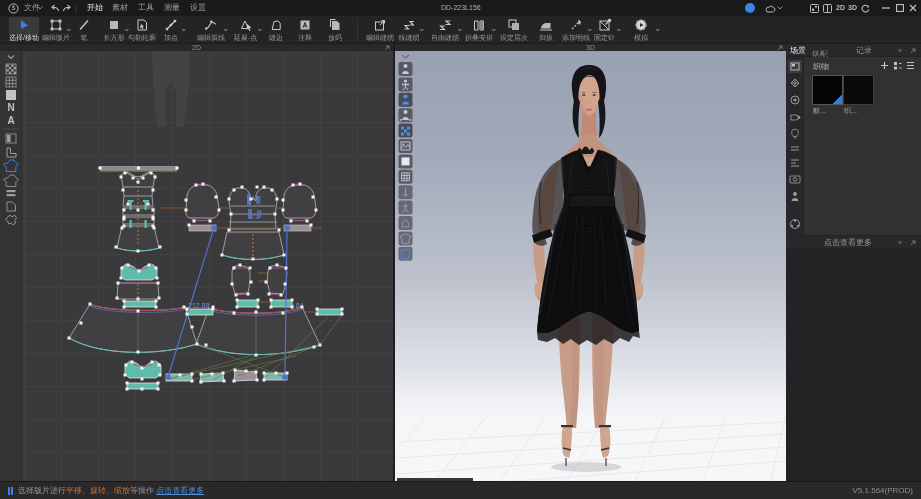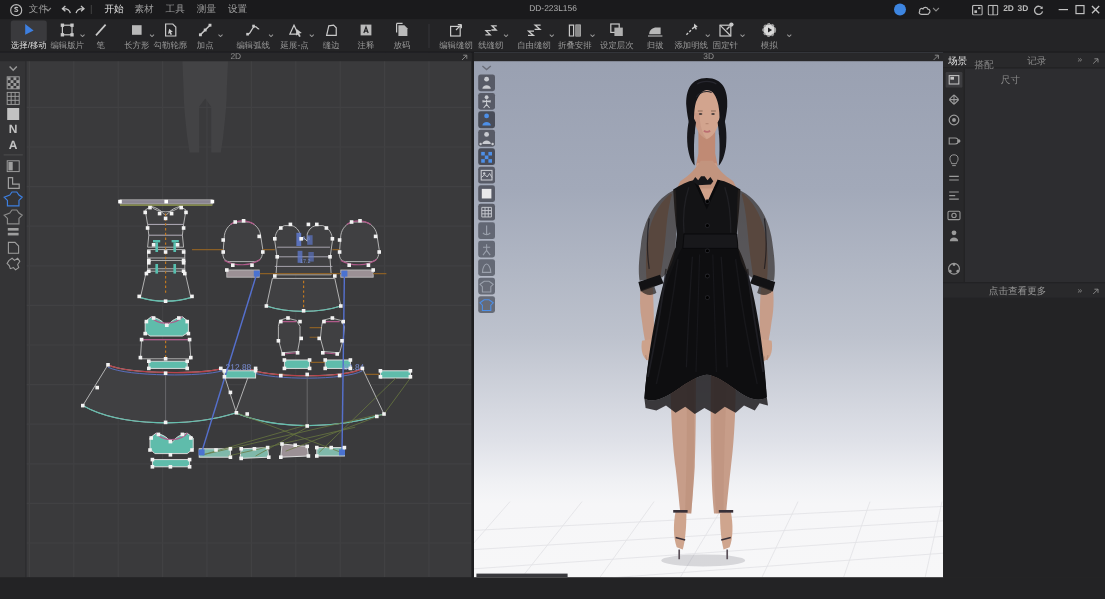--- a/index.html
+++ b/index.html
@@ -816,23 +816,48 @@
           <path d="M5.5 144 C5.5 140 12.5 140 12.5 144 Z" fill="#9a9a9a"></path>
       </svg>
       <svg style="position:absolute;left:0;top:158px" width="18" height="18" viewBox="0 0 18 18">
           <circle cx="9" cy="9" r="4.5" fill="none" stroke="#9a9a9a" stroke-width="1"></circle>
           <circle cx="9" cy="5.5" r="1.2" fill="#9a9a9a"></circle>
           <circle cx="5.8" cy="11" r="1.2" fill="#9a9a9a"></circle>
           <circle cx="12.2" cy="11" r="1.2" fill="#9a9a9a"></circle>
         </svg>
     </div>
 
+    <div style="position:absolute;left:18px;top:13px;width:117px;height:178px;background:#313134">
+      <span style="position:absolute;left:9px;top:4px;font-size:8px;color:#b8b8b8">织物</span>
+      <svg style="position:absolute;left:76px;top:4px" width="9" height="9" viewBox="0 0 9 9">
+          <path d="M4.5 1 v7 M1 4.5 h7" stroke="#c2c2c2" stroke-width="1.2"></path>
+        </svg>
+      <svg style="position:absolute;left:89px;top:4px" width="9" height="9" viewBox="0 0 9 9">
+          <rect x="1" y="1" width="3" height="3" fill="#c2c2c2"></rect>
+          <rect x="1" y="5.5" width="3" height="3" fill="#c2c2c2"></rect>
+          <path d="M6 2.5 h2.5 M6 7 h2.5" stroke="#c2c2c2" stroke-width="1"></path>
+        </svg>
+      <svg style="position:absolute;left:102px;top:4px" width="9" height="9" viewBox="0 0 9 9">
+          <path d="M1 1.5 h7 M1 4.5 h7 M1 7.5 h7" stroke="#c2c2c2" stroke-width="1.2"></path>
+        </svg>
+      <div style="position:absolute;left:9px;top:19px;width:29px;height:28px;background:#050505;outline:1px solid #555;"></div>
+      <div style="position:absolute;left:9px;top:19px;width:29px;height:28px;background:linear-gradient(315deg,#2f7de0 7px,transparent 7px)"></div>
+      <div style="position:absolute;left:40px;top:19px;width:29px;height:28px;background:#0a0a0a;outline:1px solid #3e3e40"></div>
+      <span style="position:absolute;left:9px;top:49px;font-size:7px;color:#aaa">默...</span>
+      <span style="position:absolute;left:40px;top:49px;font-size:7px;color:#aaa">织...</span>
+    </div>
 
     <div style="position:absolute;left:0;top:191px;width:135px;height:13px;background:#29292b;border-top:1px solid #222224">
       <span style="position:absolute;left:38px;top:0;line-height:13px;font-size:8px;color:#9a9a9a">点击查看更多</span>
       <span style="position:absolute;left:112px;top:0;line-height:13px;font-size:7px;color:#8a8a8a">»</span>
       <svg style="position:absolute;left:124px;top:4px" width="6" height="6" viewBox="0 0 6 6">
           <path d="M1 5 L5 1 M5 1 h-3 M5 1 v3" stroke="#8a8a8a" stroke-width="0.8" fill="none"></path>
         </svg>
     </div>
     <div style="position:absolute;left:0;top:204px;width:135px;height:233px;background:#232325"></div>
   </div>
+  <div id="status">
+    <span style="position:absolute;left:8px;top:5px;width:2px;height:8px;background:#3d7fe0"></span>
+    <span style="position:absolute;left:11px;top:5px;width:2px;height:8px;background:#3d7fe0"></span>
+    <span style="position:absolute;left:18px;color:#9a9a9a">选择版片进行<span style="color:#d4742a">平移、旋转、缩放</span>等操作 <span style="color:#4a90d9;text-decoration:underline">点击查看更多</span></span>
+    <span style="position:absolute;right:8px;color:#8f8f8f">V5.1.564(PROD)</span>
+  </div>
 </div>
 
 </body></html>

